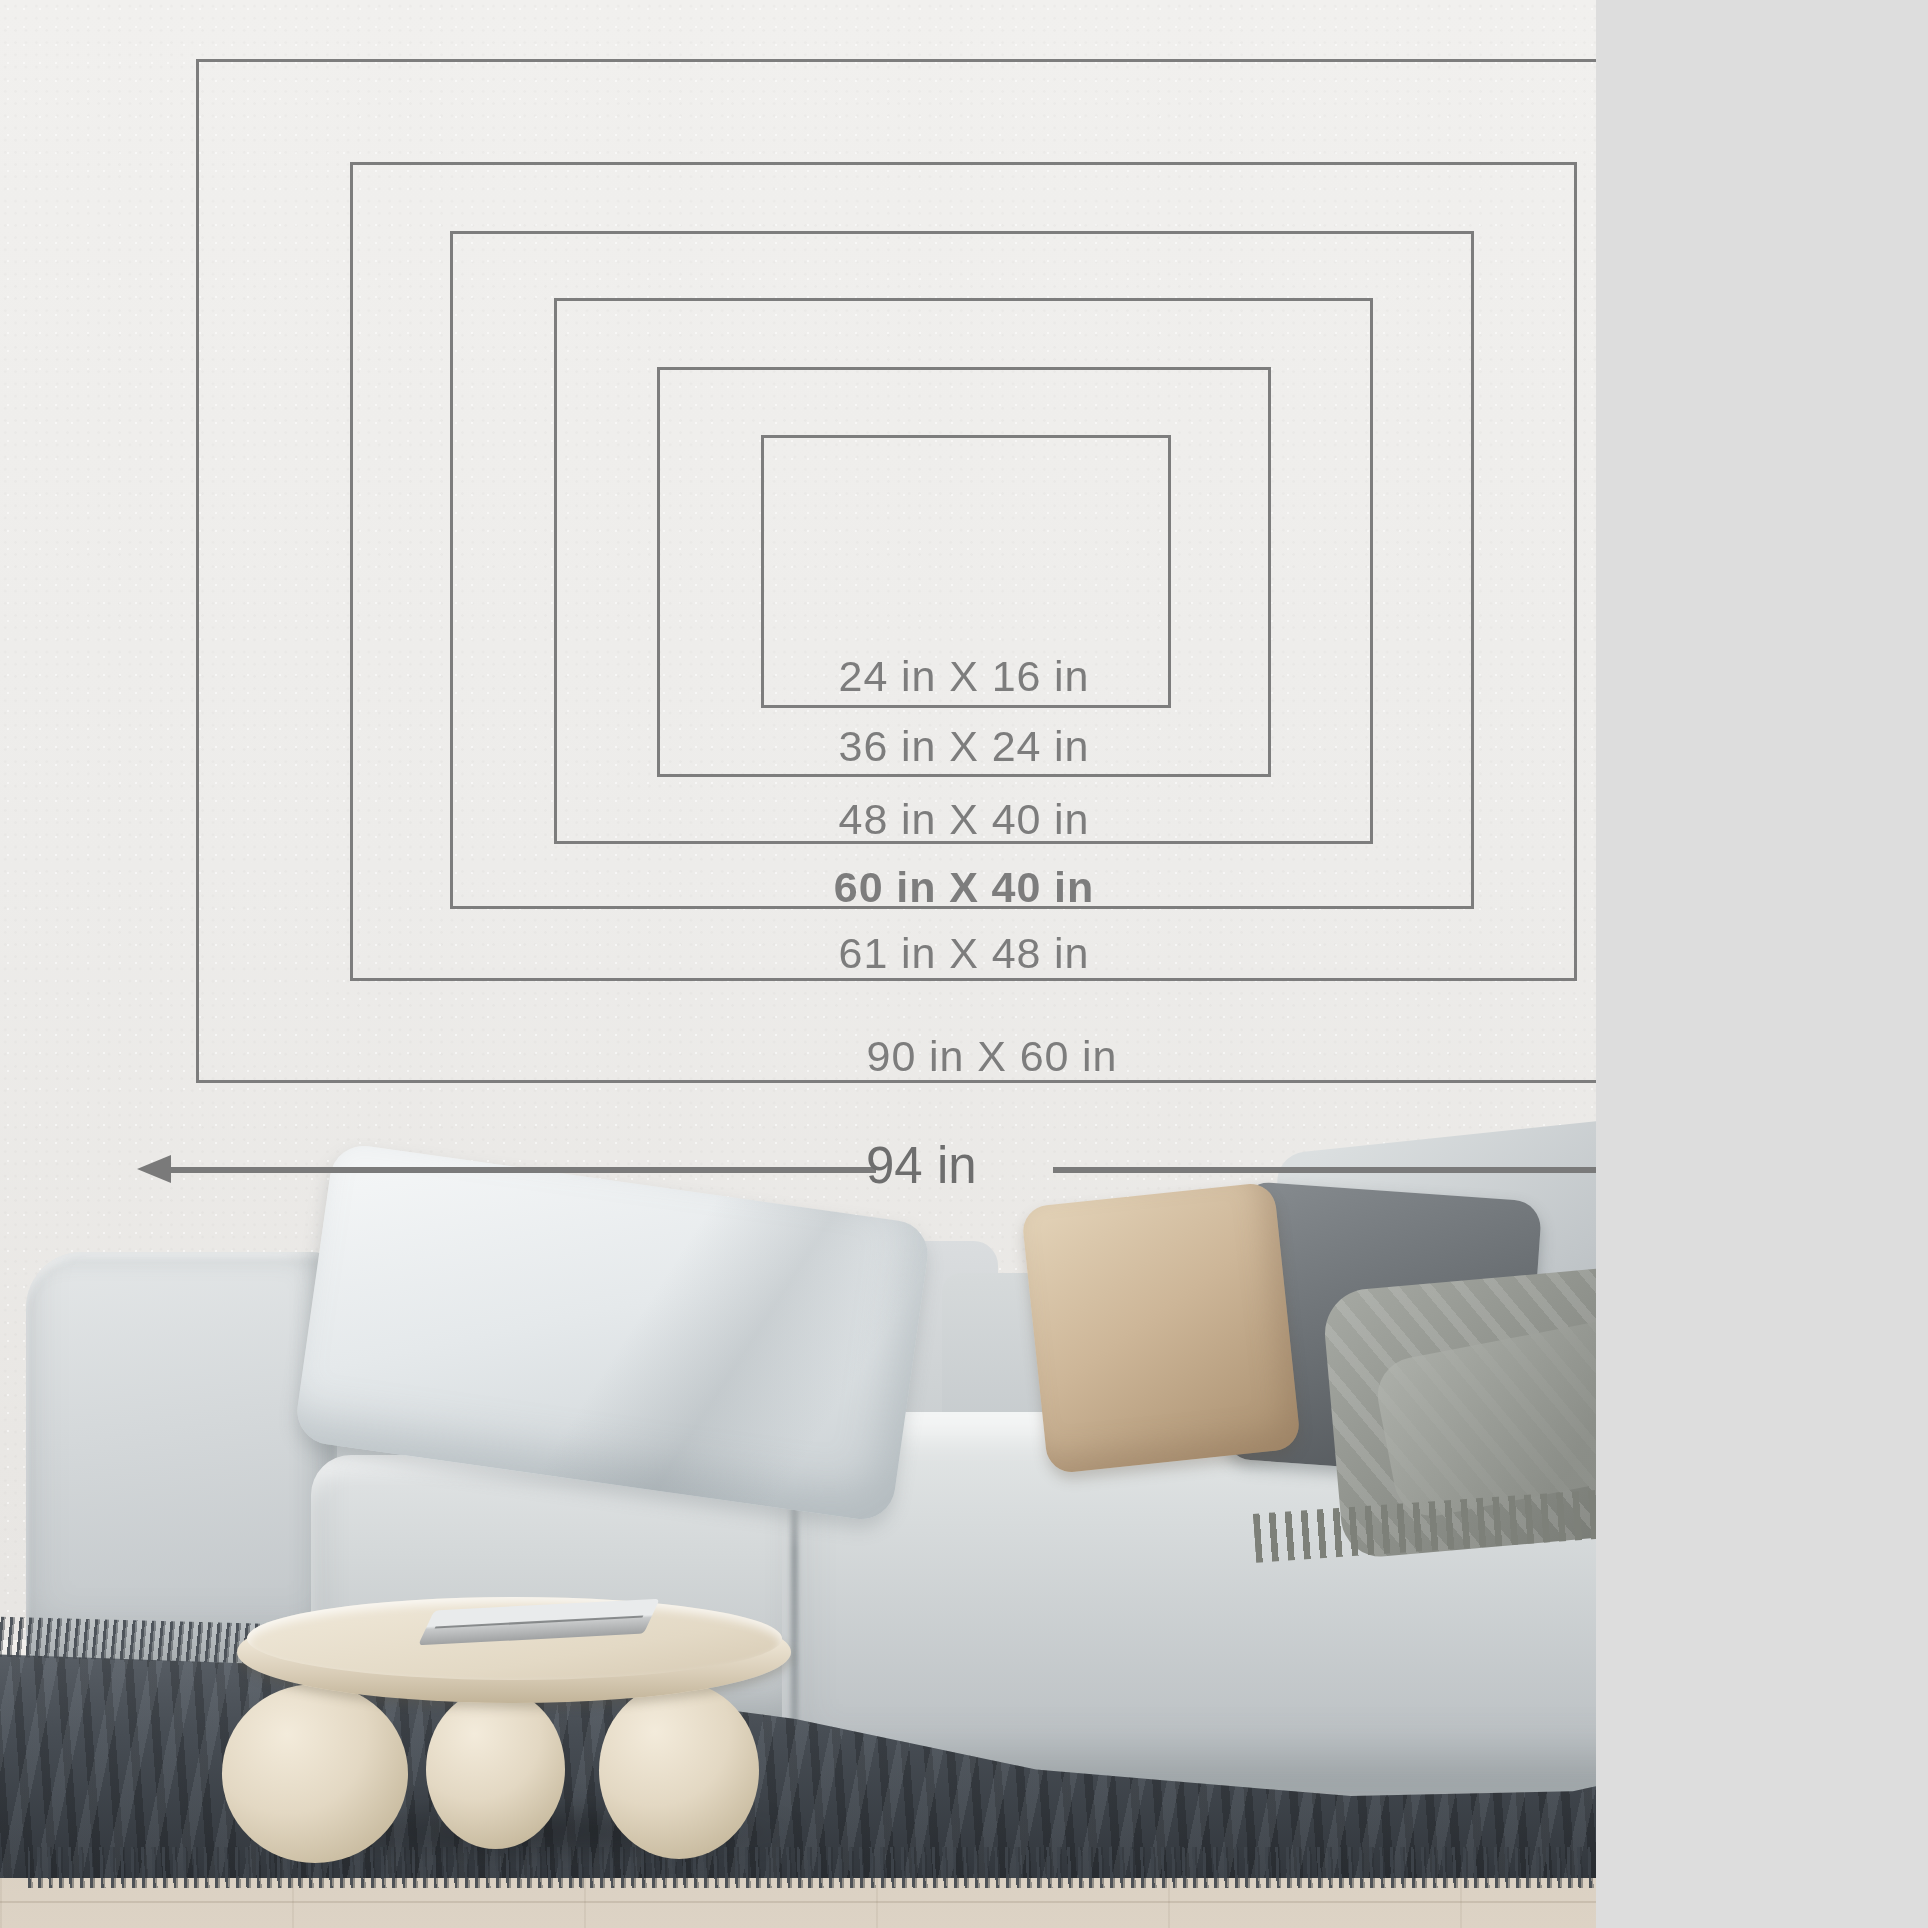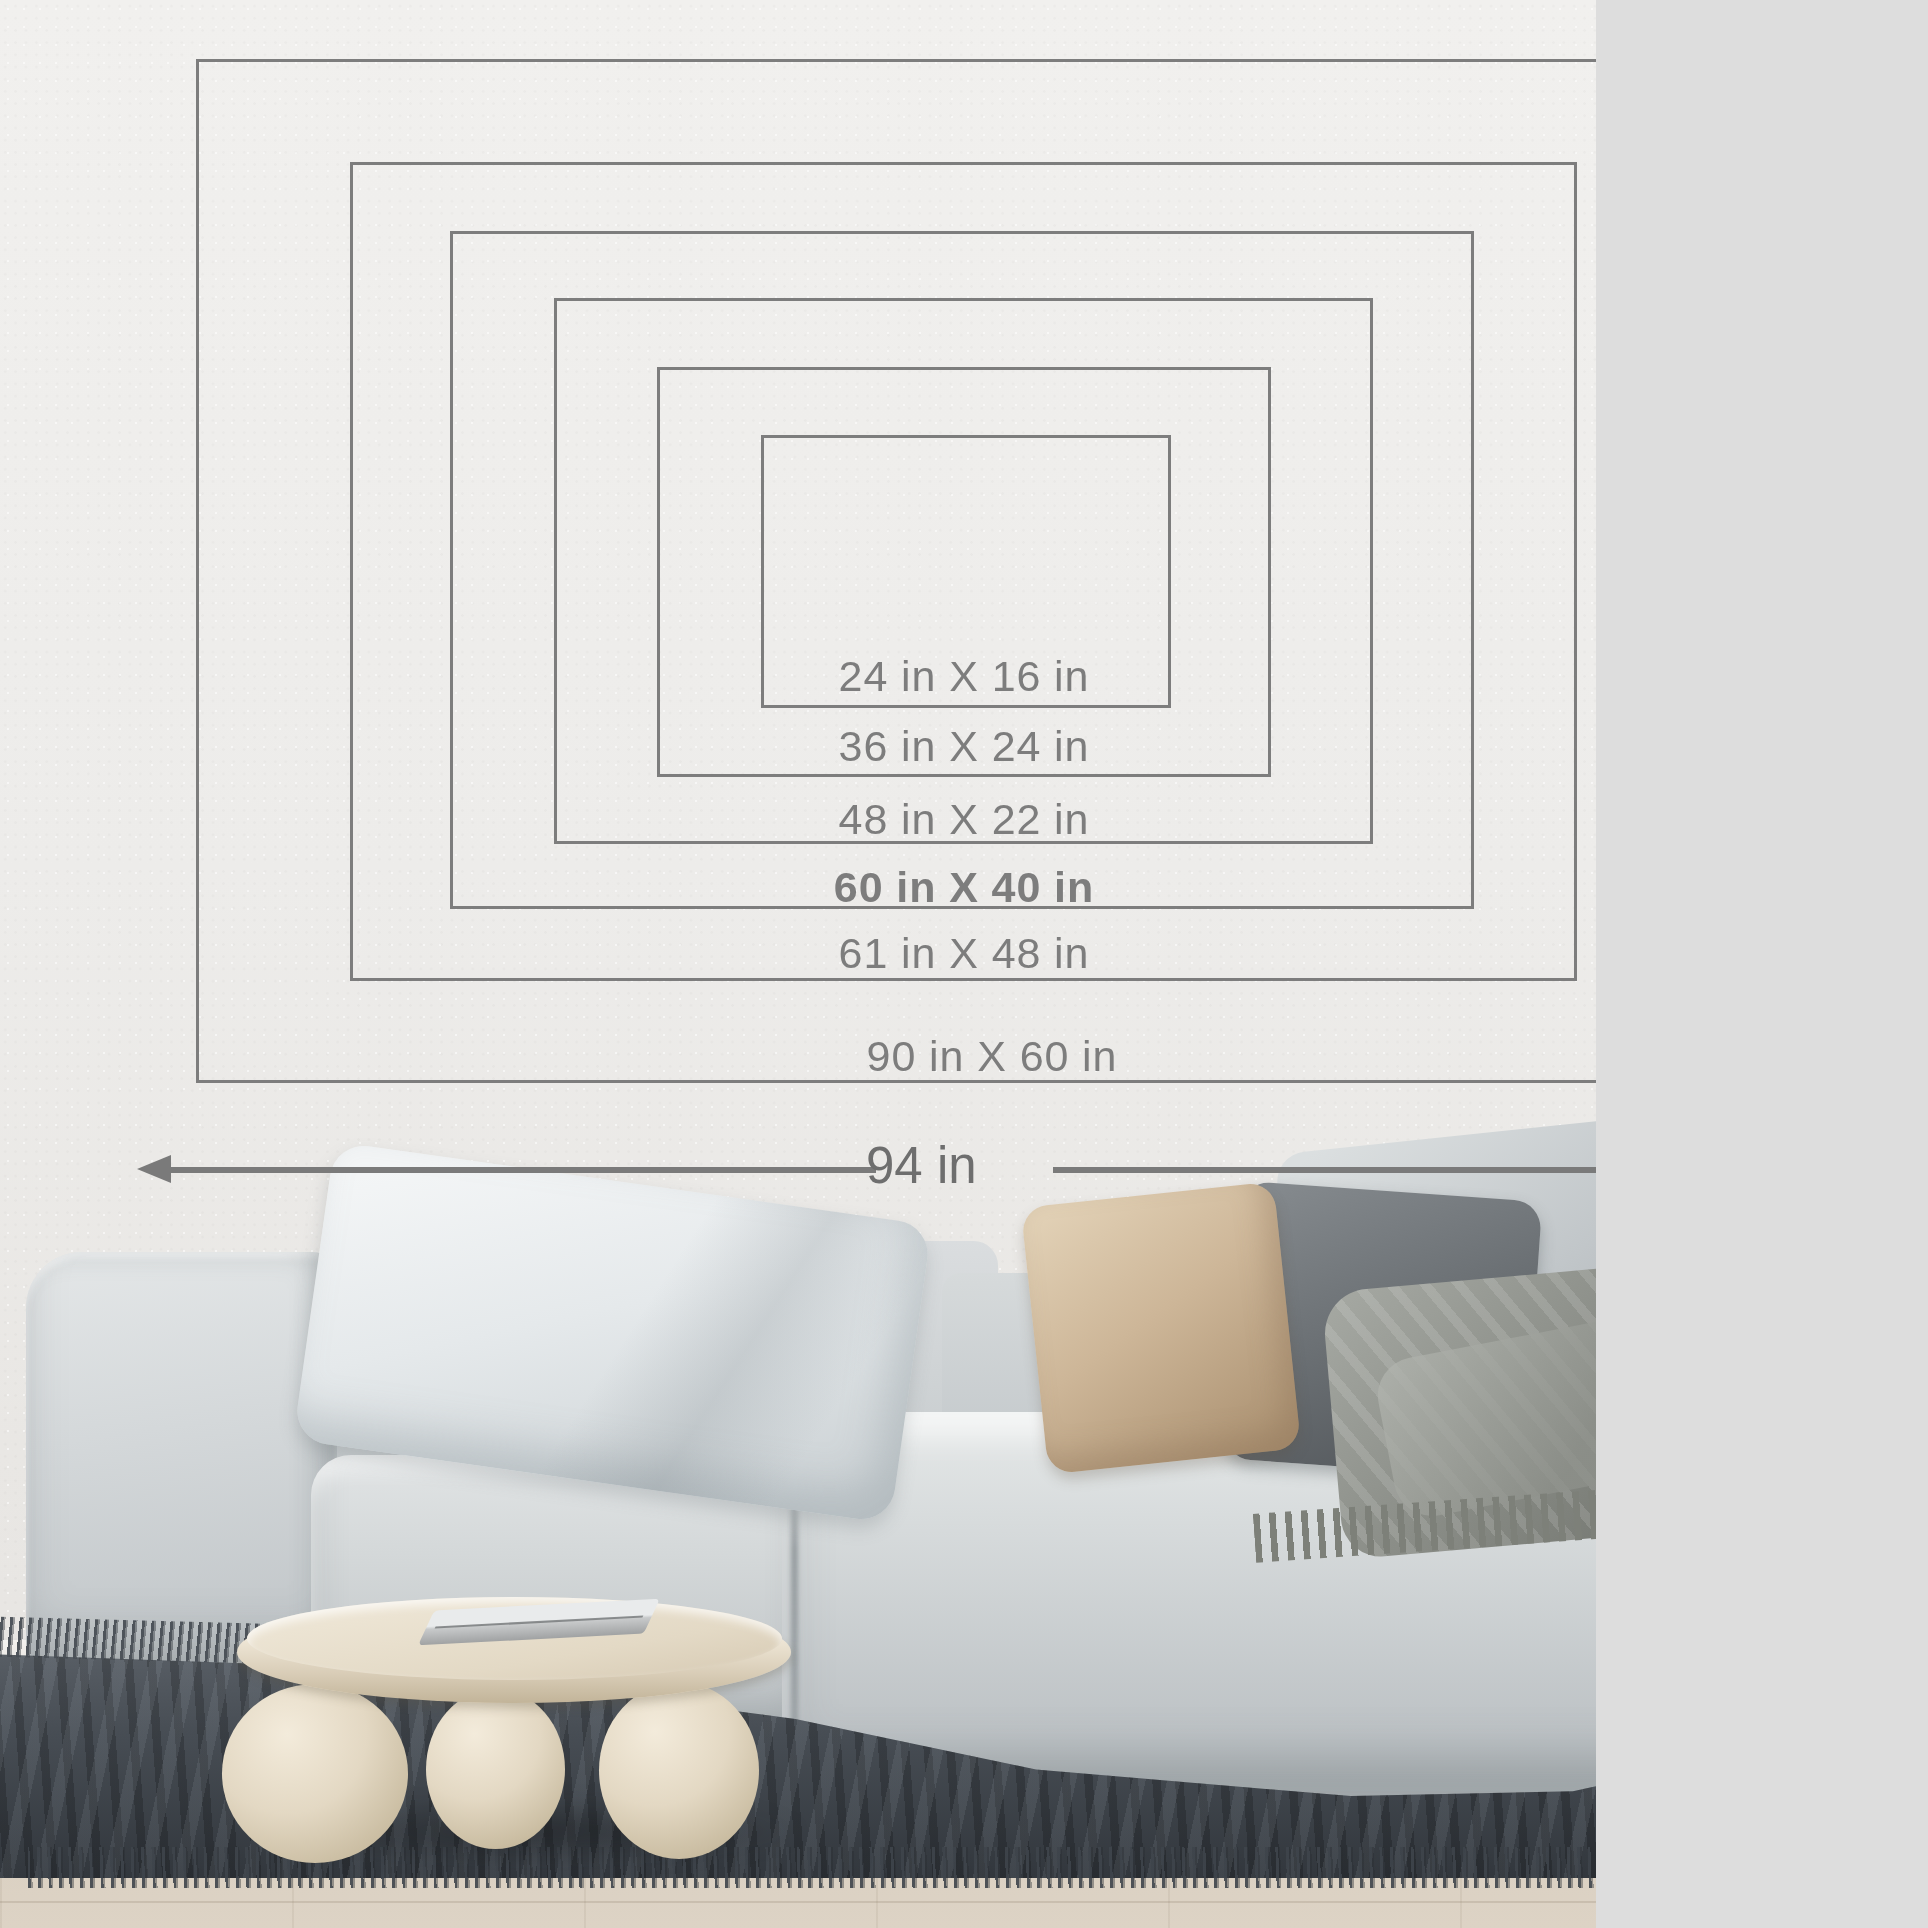--- a/index.html
+++ b/index.html
@@ -185,21 +185,21 @@
 
   <div class="abs size-rect r-90x60"></div>
   <div class="abs size-rect r-72x48"></div>
   <div class="abs size-rect r-60x40"></div>
   <div class="abs size-rect r-48x32"></div>
   <div class="abs size-rect r-36x24"></div>
   <div class="abs size-rect r-24x16"></div>
 
   <div class="abs size-label lb-0">24 in X 16 in</div>
   <div class="abs size-label lb-1">36 in X 24 in</div>
-  <div class="abs size-label lb-2">48 in X 22 in</div>
+  <div class="abs size-label lb-2">48 in X 40 in</div>
   <div class="abs size-label lb-3">60 in X 40 in</div>
   <div class="abs size-label lb-4">61 in X 48 in</div>
   <div class="abs size-label lb-5">90 in X 60 in</div>
 
   <div class="abs arrowhead arrowhead-left"></div>
   <div class="abs arrow-line arrow-line-left"></div>
   <div class="abs arrow-label">94 in</div>
   <div class="abs arrow-line arrow-line-right"></div>
   <div class="abs arrowhead arrowhead-right"></div>
 

